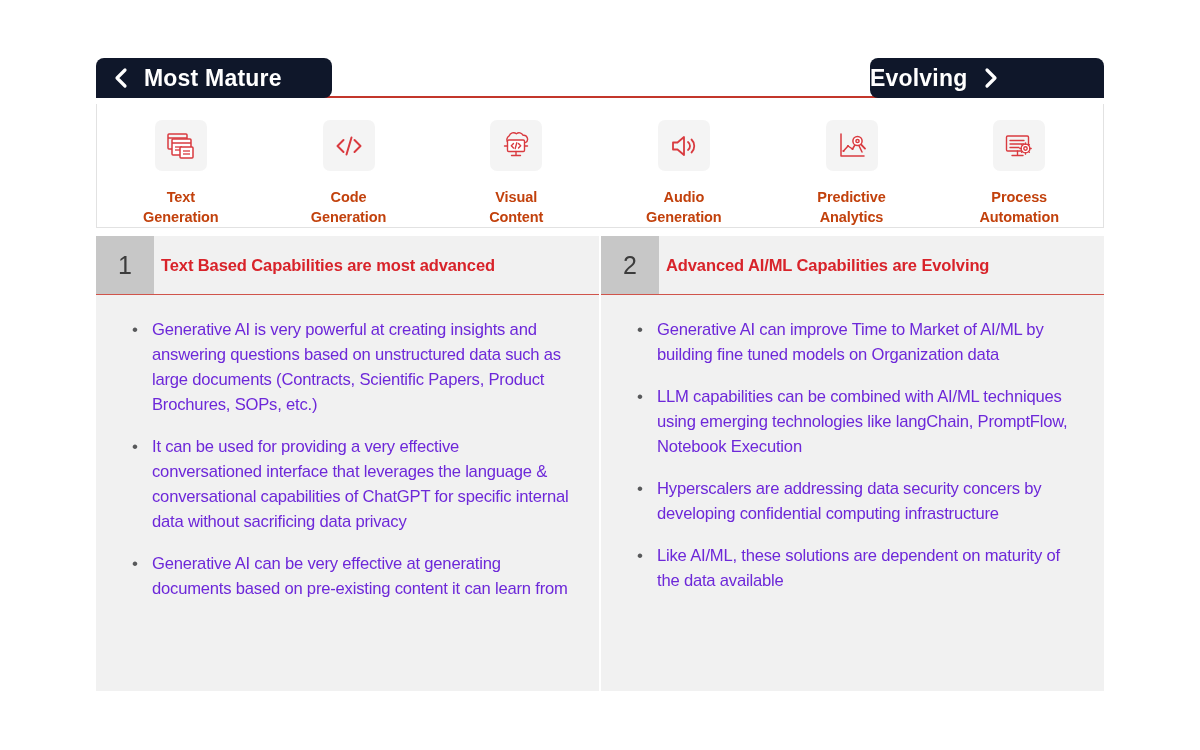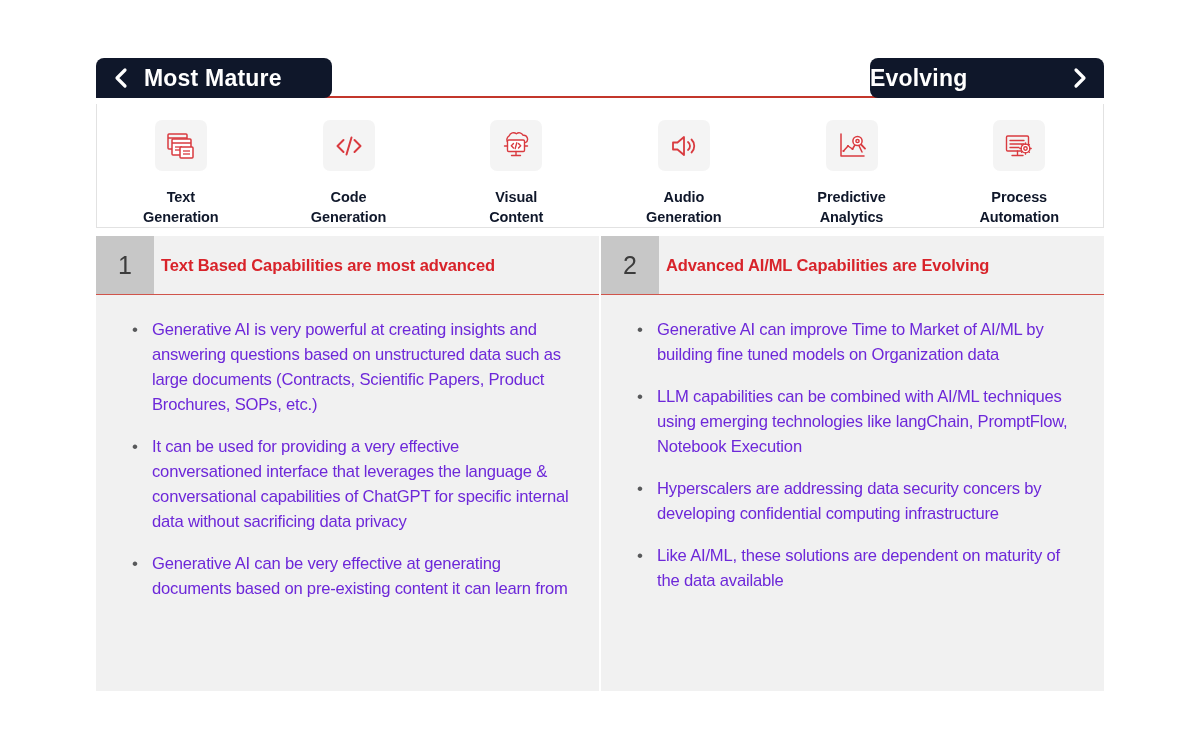--- a/index.html
+++ b/index.html
@@ -46,21 +46,21 @@
     border-radius: 8px 8px 8px 0;
     padding-left: 14px;
     justify-content: flex-start;
     gap: 14px;
   }
   .banner-right {
     right: 0;
     width: 234px;
     border-radius: 8px 8px 0 8px;
     padding-right: 14px;
-    justify-content: space-between;
+    justify-content: flex-start;
     gap: 14px;
   }
   .banner-label {
     color: #ffffff;
     font-size: 23px;
     font-weight: bold;
     letter-spacing: 0.2px;
     white-space: nowrap;
   }
   .chev {
@@ -97,21 +97,21 @@
     border-radius: 7px;
     display: flex;
     align-items: center;
     justify-content: center;
   }
   .icon-tile svg { display: block; }
   .icon-label {
     margin-top: 16px;
     font-size: 14.5px;
     font-weight: bold;
-    color: #0f172a;
+    color: #c2410c;
     text-align: center;
     line-height: 1.38;
     letter-spacing: -0.1px;
   }
 
   
   .col {
     position: absolute;
     top: 236px;
     width: 503px;

